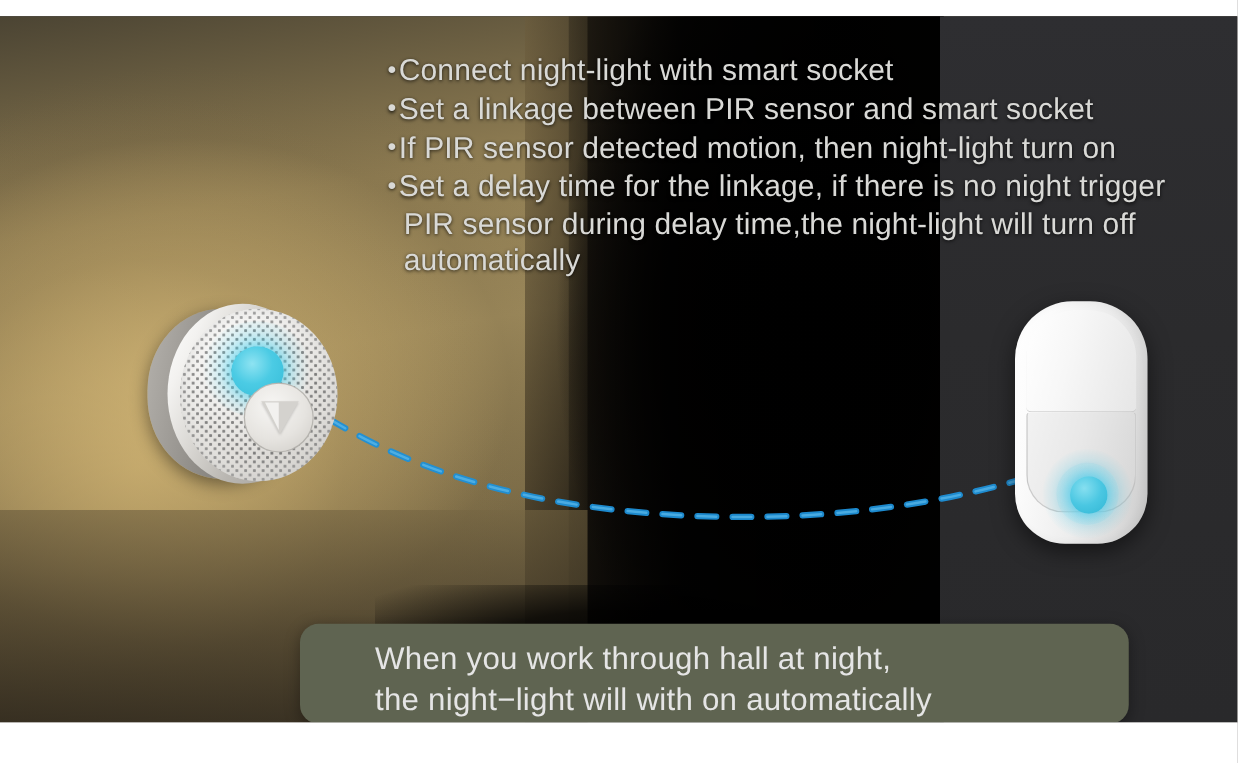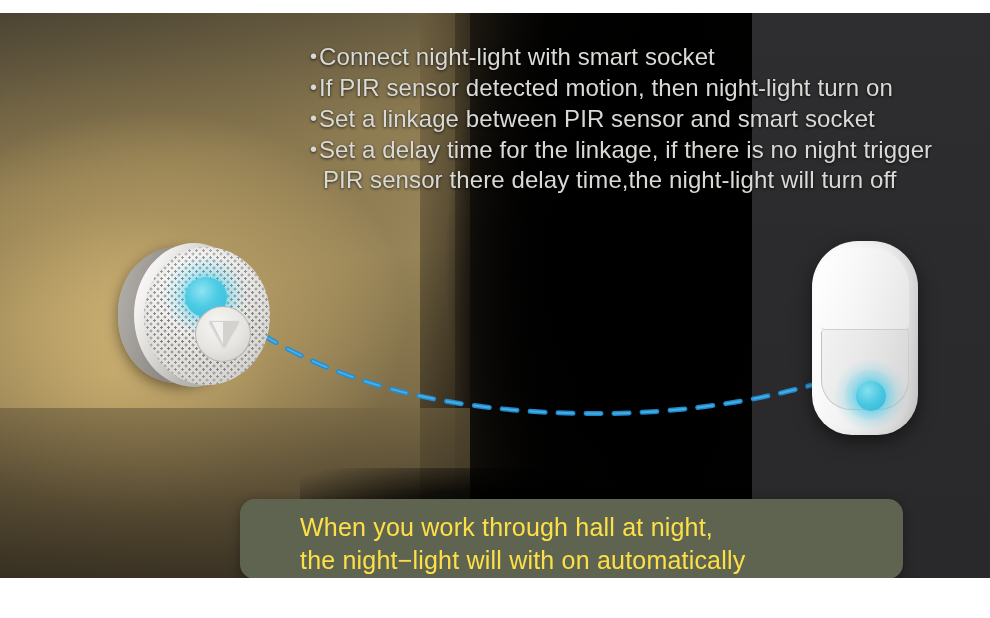--- a/index.html
+++ b/index.html
@@ -212,21 +212,21 @@
   .caption{
     position:absolute; left:240px; top:486px; width:663px; height:80px;
     border-radius:15px;
     background:#5f6451;
     box-shadow:0 3px 12px rgba(0,0,0,0.35);
   }
   .caption-inner{
     position:absolute; left:60px; top:12px; width:600px;
   }
   .caption-line{
-    color:#fde047;
+    color:#e5e5e5;
     font-size:25px;
     line-height:33px;
     font-weight:300;
     white-space:nowrap;
     letter-spacing:.2px;
   }
 
   
   .bottom-strip{
     position:absolute; left:0; top:578px; width:990px; height:40px;
@@ -277,29 +277,30 @@
       <div class="pir-glow-halo"></div>
       <div class="pir-glow-ring"></div>
       <div class="pir-lens"></div>
     </div>
 
     <div class="bullets">
       <div class="bullet-line">
         <span class="dot">•</span><span>Connect night-light with smart socket</span>
       </div>
       <div class="bullet-line">
+        <span class="dot">•</span><span>Set a linkage between PIR sensor and smart socket</span>
+      </div>
+      <div class="bullet-line">
         <span class="dot">•</span><span>If PIR sensor detected motion, then night-light turn on</span>
-      </div>
-      <div class="bullet-line">
-        <span class="dot">•</span><span>Set a linkage between PIR sensor and smart socket</span>
       </div>
       <div class="bullet-line">
         <span class="dot">•</span><span>Set a delay time for the linkage, if there is no night trigger</span>
       </div>
-      <div class="bullet-line cont">PIR sensor there delay time,the night-light will turn off</div>
+      <div class="bullet-line cont">PIR sensor during delay time,the night-light will turn off</div>
+      <div class="bullet-line cont-tight">automatically</div>
     </div>
 
     <div class="caption">
       <div class="caption-inner">
         <div class="caption-line">When you work through hall at night,</div>
         <div class="caption-line">the night−light will with on automatically</div>
       </div>
     </div>
 
   </div>

